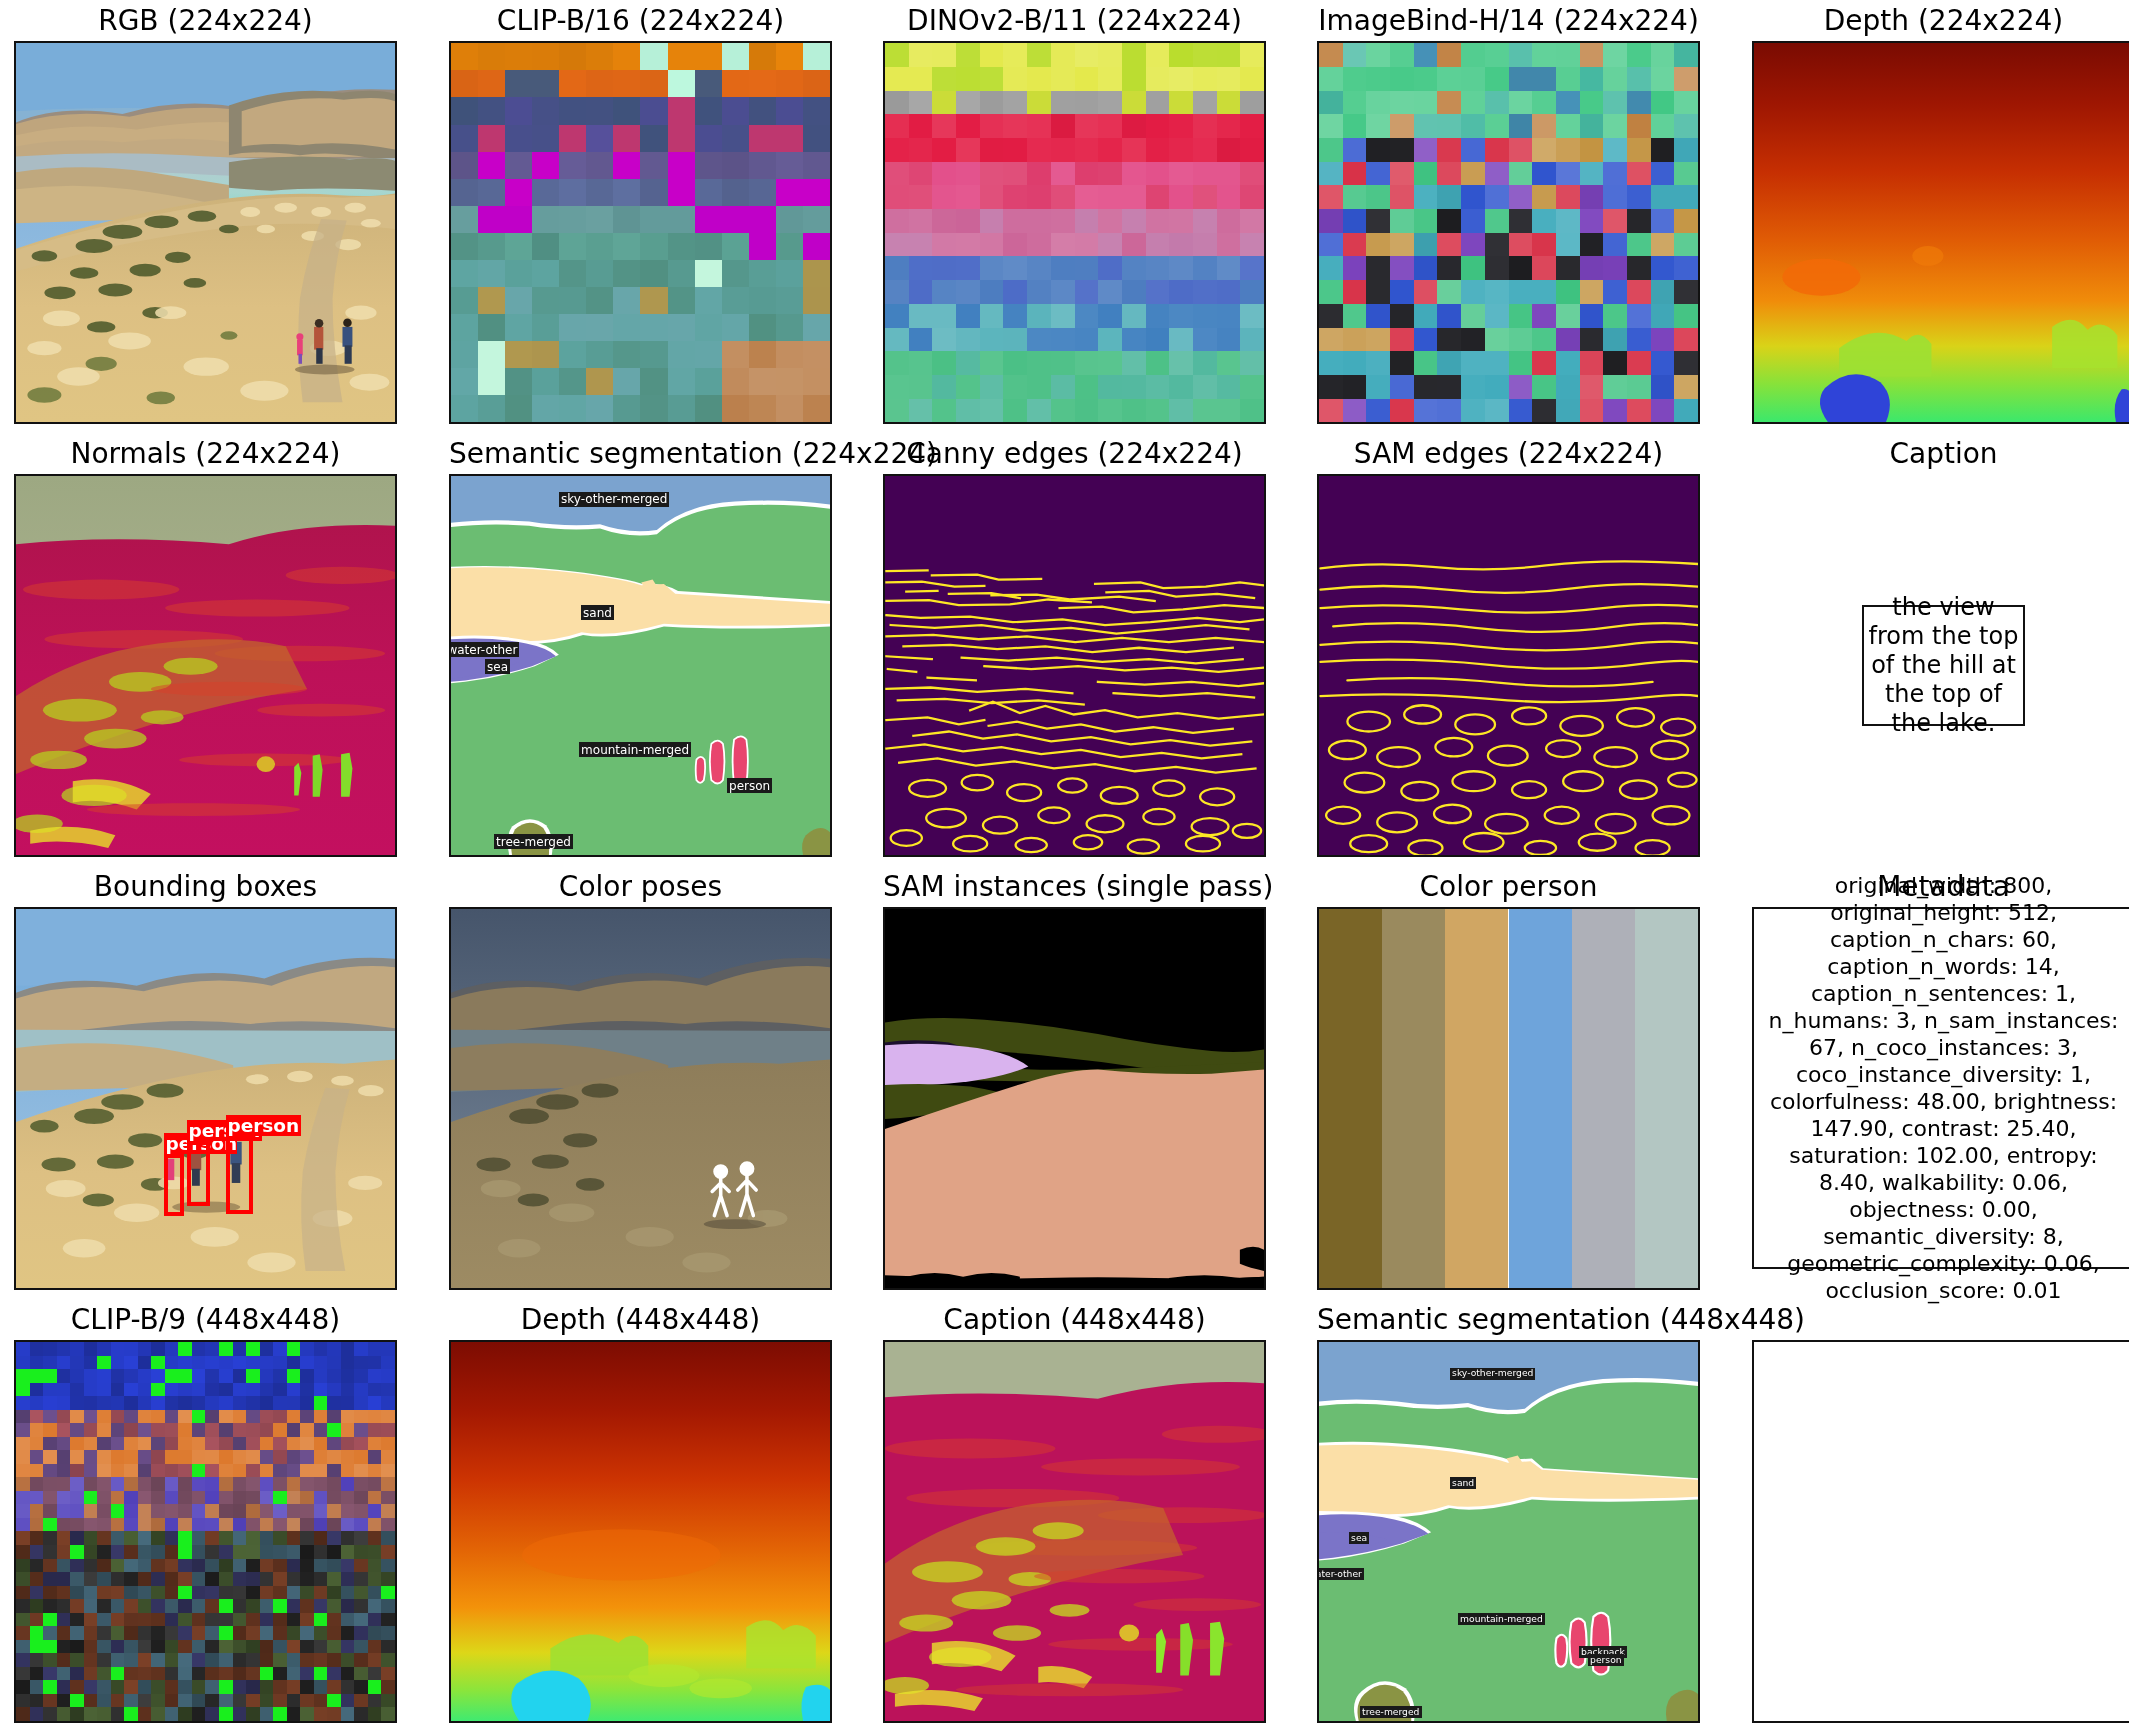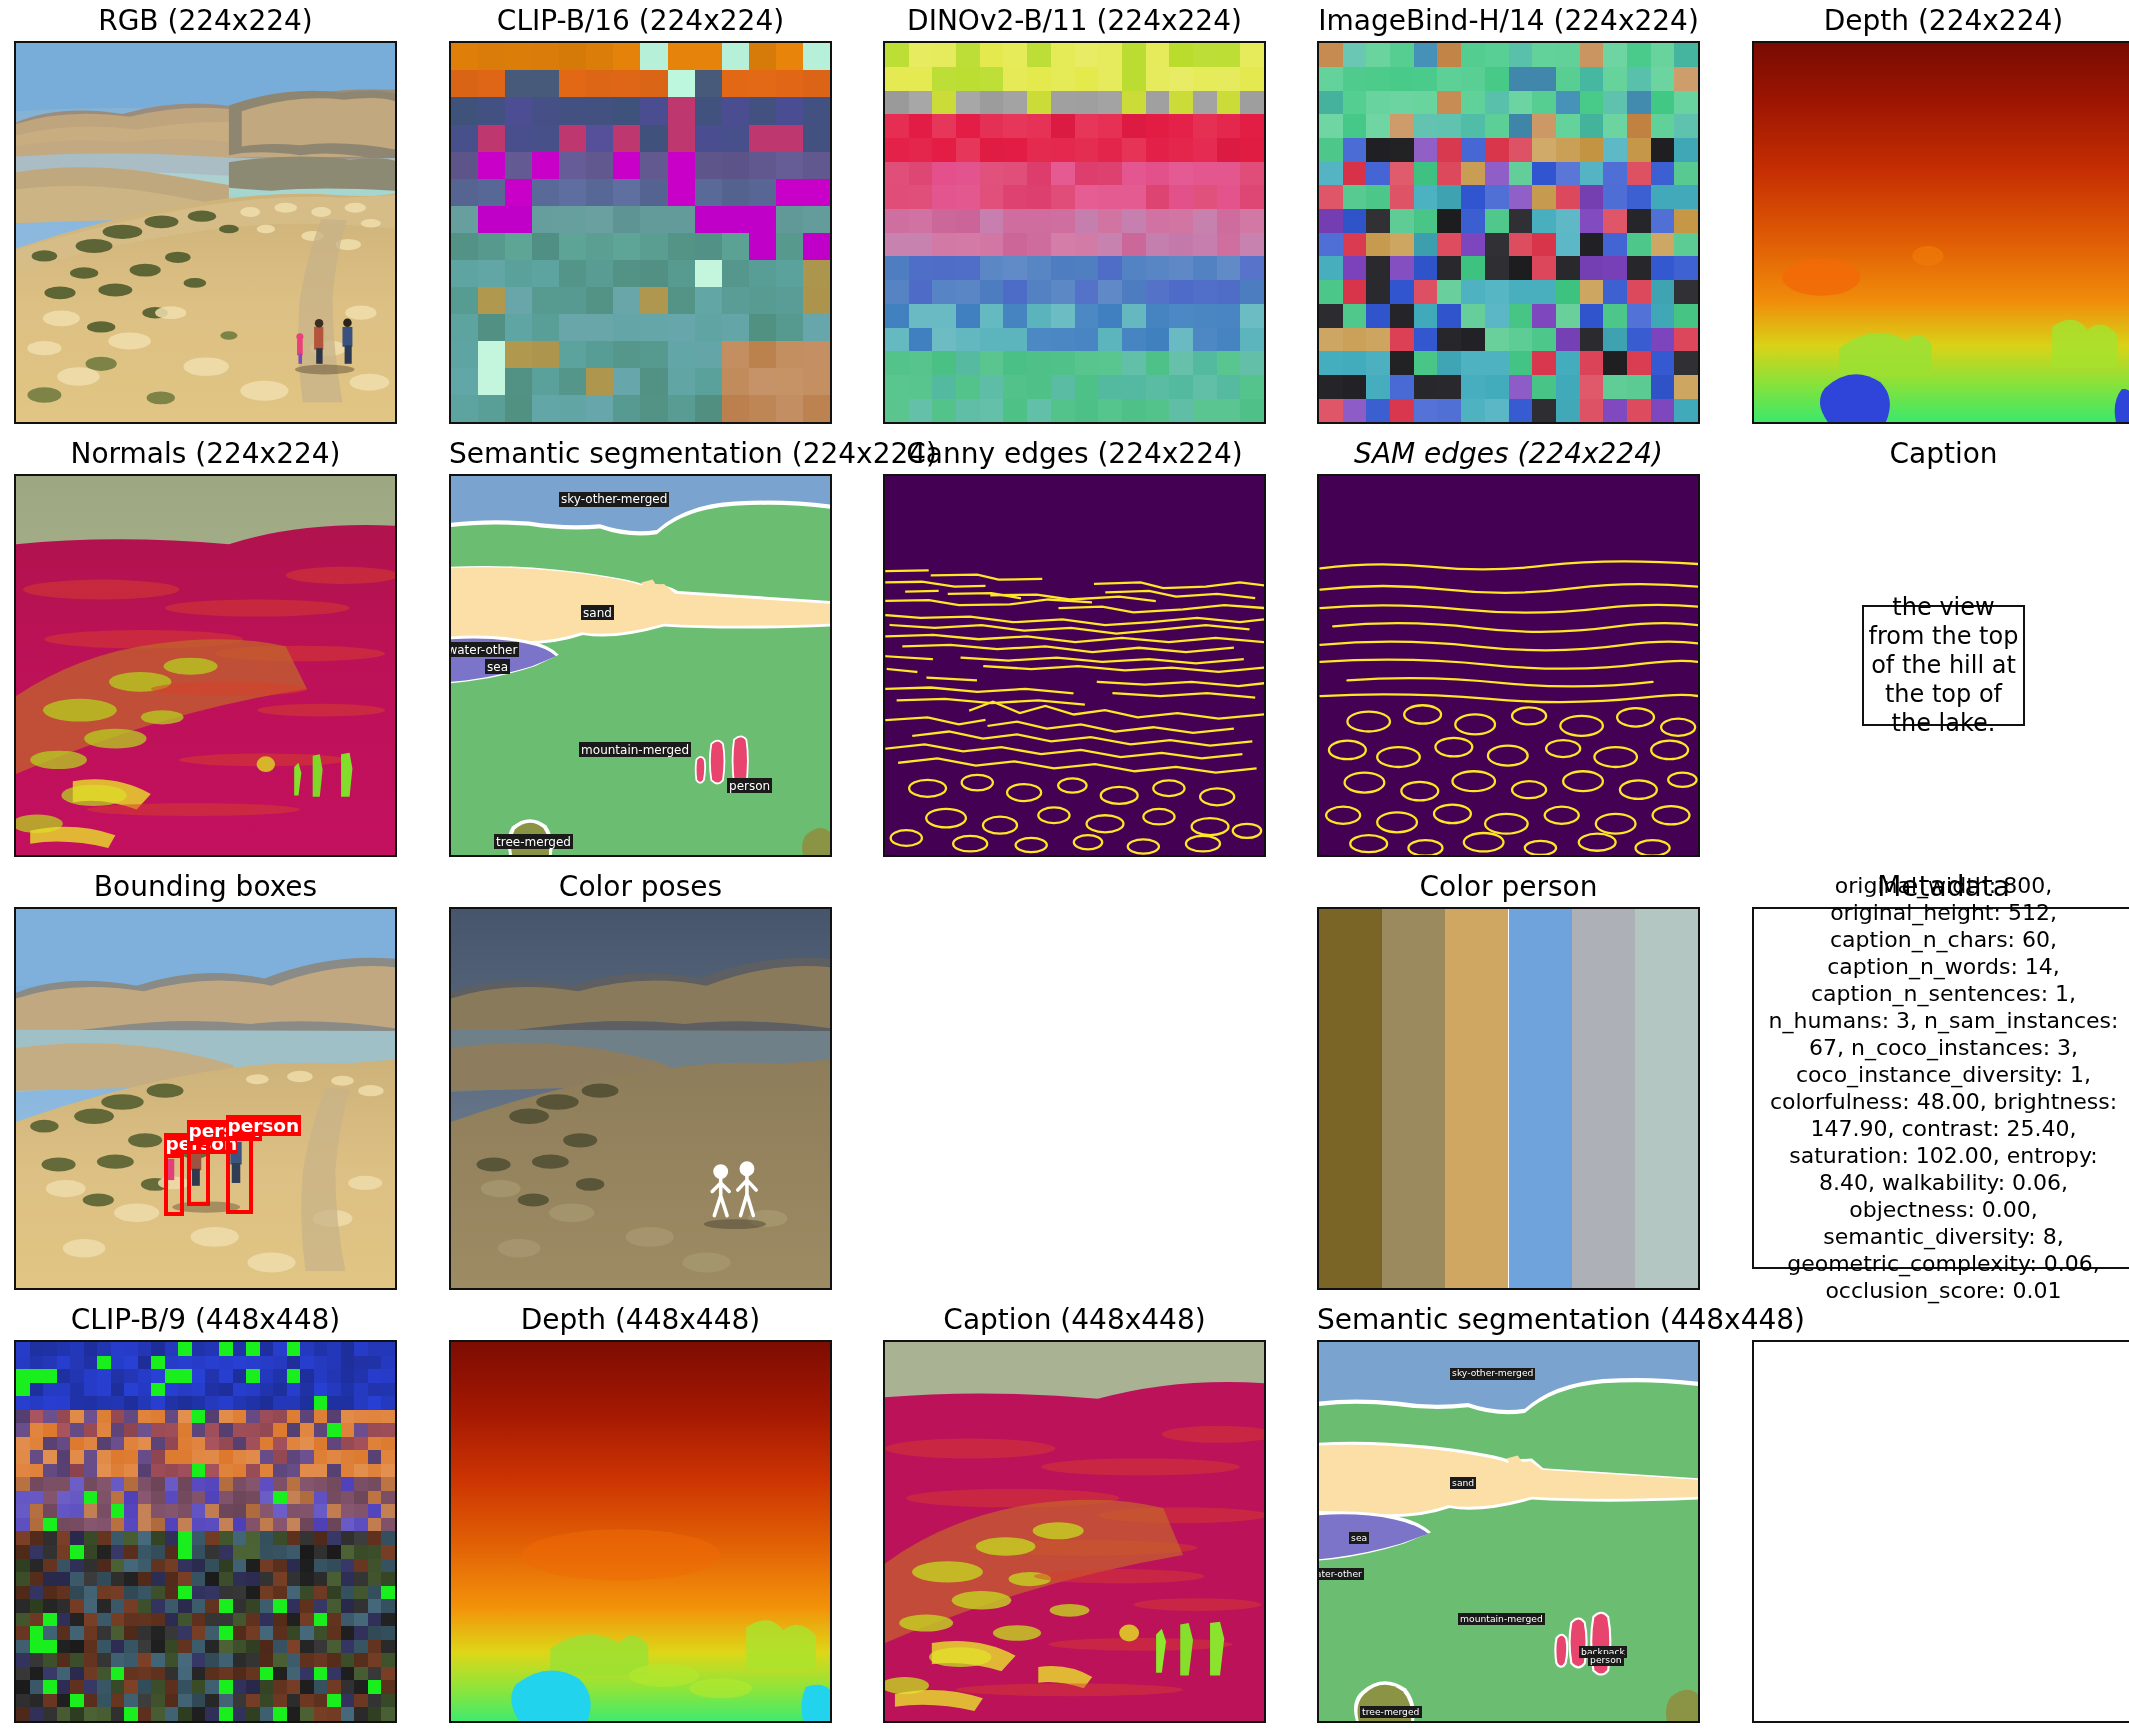--- a/index.html
+++ b/index.html
@@ -1037,21 +1037,21 @@
             <ellipse cx="206" cy="520" rx="22" ry="10"></ellipse>
           <ellipse cx="286" cy="516" rx="20" ry="10"></ellipse>
             <ellipse cx="364" cy="522" rx="22" ry="10"></ellipse>
           <ellipse cx="448" cy="518" rx="24" ry="11"></ellipse>
             <ellipse cx="510" cy="500" rx="20" ry="10"></ellipse>
         </g>
       </svg>
     </div>
   </div>
 
-  <div class="cell" style="left:1317px;top:437px;width:383px;font-style:italic;">
+  <div class="cell" style="left:1317px;top:437px;width:383px;">
     <div class="title">SAM edges (224x224)</div>
     <div class="panel">
       <svg width="379" height="379" viewBox="0 0 534 534">
         <rect width="534" height="534" fill="#440154"></rect>
         <g stroke="#fde725" stroke-width="3.2" fill="none" stroke-linecap="round">
           <path d="M2 130 Q80 120 160 128 Q240 136 320 126 Q410 116 534 124"></path>
           <path d="M2 160 Q90 150 180 160 Q270 170 360 158 Q440 148 534 156"></path>
           <path d="M2 186 Q100 178 200 188 Q300 198 400 186 Q470 178 534 184"></path>
           <path d="M20 212 Q120 202 220 214 Q320 226 420 212 Q480 204 534 210"></path>
           <path d="M2 238 Q110 228 220 240 Q330 252 430 238 Q490 230 534 236"></path>
@@ -1211,20 +1211,40 @@
             <circle cx="417" cy="366" r="8" fill="#ffffff"></circle>
             <path d="M417 374 L417 402 M417 382 L404 396 M417 382 L430 396
                      M417 402 L408 432 M417 402 L426 432"></path>
           </g>
         </g>
         <ellipse cx="400" cy="444" rx="44" ry="7" fill="#4b4333" opacity="0.5"></ellipse>
       </svg>
     </div>
   </div>
 
+  <div class="cell" style="left:883px;top:870px;width:383px;">
+    <div class="title">SAM instances (single pass)</div>
+    <div class="panel">
+      <svg width="379" height="379" viewBox="0 0 534 534">
+        <rect width="534" height="534" fill="#000000"></rect>
+        <path d="M0 160 Q60 150 140 156 Q220 162 300 176 Q380 192 460 200 Q500 204 534 198
+                 L534 230 Q460 236 380 226 Q300 214 220 206 Q140 198 60 196 Q26 196 0 198 Z" fill="#3f4a11"></path>
+        <path d="M0 226 Q70 220 150 224 Q230 228 300 226 L534 216 L534 232 Q400 242 300 240
+                 Q220 244 150 242 Q70 240 0 242 Z" fill="#3f4a11"></path>
+        <path d="M0 188 Q40 182 90 188 L120 198 L40 204 L0 206 Z" fill="#1c0f2e"></path>
+        <path d="M0 192 Q60 186 130 196 Q180 204 202 222 Q160 240 90 246 Q40 250 0 250 Z" fill="#d9b3ee"></path>
+        <path d="M0 248 Q60 244 120 250 Q170 258 196 270 L120 282 Q56 292 0 296 Z" fill="#3f4a11"></path>
+        <path d="M0 310 Q110 272 200 244 Q260 226 300 226 Q380 234 460 232 L534 226 L534 518
+                 Q460 522 380 520 Q300 518 220 520 Q140 522 60 518 L0 516 Z" fill="#e0a386"></path>
+        <path d="M30 518 Q70 508 110 518 Q150 508 190 518 L190 534 L30 534 Z" fill="#000000"></path>
+        <path d="M400 520 Q450 512 500 520 L534 518 L534 534 L400 534 Z" fill="#000000"></path>
+        <path d="M500 480 Q520 472 534 480 L534 510 Q514 506 500 500 Z" fill="#000000"></path>
+      </svg>
+    </div>
+  </div>
 
   <div class="cell" style="left:1317px;top:870px;width:383px;">
     <div class="title">Color person</div>
     <div class="panel">
       <div id="paletteStrip" style="position:absolute;inset:0;">
           <div class="swatch" style="left:0%;width:16.666666666666668%;background:#7a6527"></div>
           <div class="swatch" style="left:16.666666666666668%;width:16.666666666666668%;background:#9a8a5e"></div>
           <div class="swatch" style="left:33.333333333333336%;width:16.666666666666668%;background:#d0a663"></div>
           <div class="swatch" style="left:50%;width:16.666666666666668%;background:#6ea4db"></div>
           <div class="swatch" style="left:66.66666666666667%;width:16.666666666666668%;background:#aeb0b8"></div>

